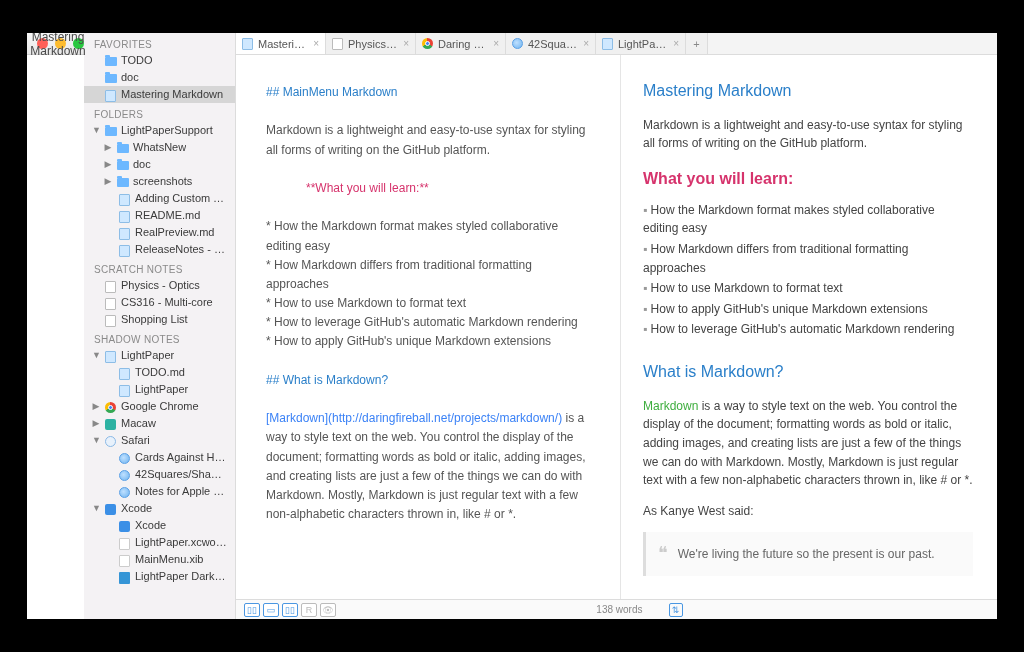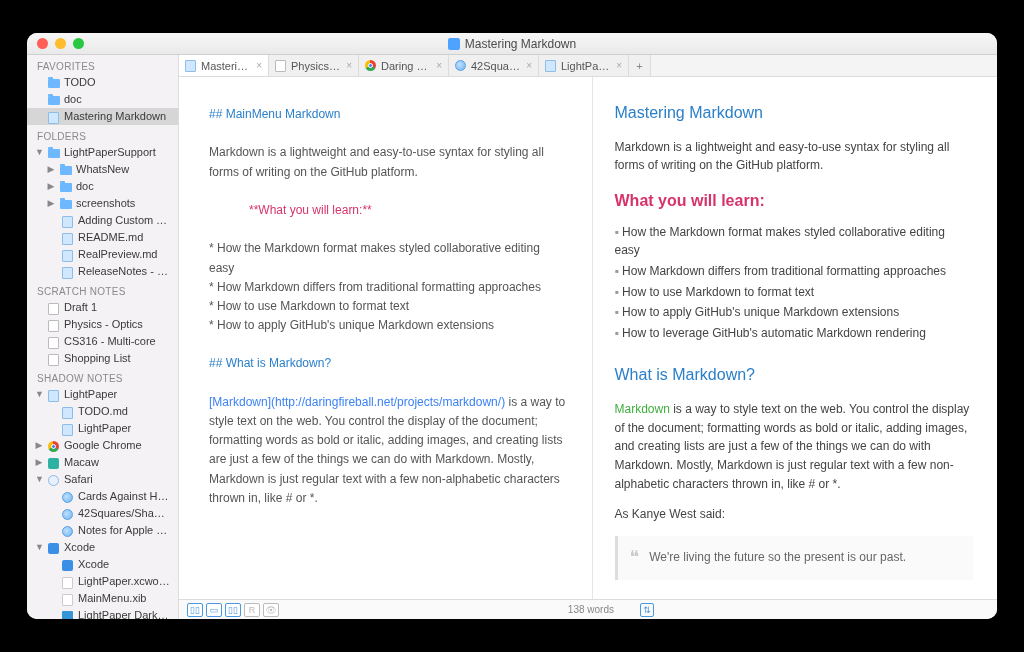--- a/index.html
+++ b/index.html
@@ -1,17 +1,17 @@
 <!DOCTYPE html>
 <html><head>
 <meta charset="utf-8">
 <style>
 * { margin: 0; padding: 0; box-sizing: border-box; font-family: -apple-system, "Helvetica Neue", Arial, sans-serif; }
 body { background: #000; width: 1024px; height: 652px; overflow: hidden; display: flex; align-items: center; justify-content: center; }
-.window { width: 970px; height: 586px; background: #fff; border-radius: 10px; box-shadow: 0 20px 60px rgba(0,0,0,.5); display: flex; flex-direction: column; overflow: hidden; }
+.window { width: 970px; height: 586px; background: #fff; border-radius: 0; box-shadow: 0 20px 60px rgba(0,0,0,.5); display: flex; overflow: hidden; }
 .titlebar { height: 22px; background: linear-gradient(#f7f7f7,#e9e9e9); border-bottom: 1px solid #d0d0d0; display: flex; align-items: center; position: relative; }
 .traffic { display: flex; gap: 7px; padding-left: 10px; }
 .tlight { width: 11px; height: 11px; border-radius: 50%; }
 .tl-r { background: #ff5f57; } .tl-y { background: #febc2e; } .tl-g { background: #28c840; }
 .titlecenter { position: absolute; left: 0; right: 0; text-align: center; font-size: 12px; color: #4a4a4a; display: flex; align-items: center; justify-content: center; gap: 5px; pointer-events: none; }
 .titleicon { width: 12px; height: 12px; background: #4da3ff; border-radius: 2px; }
 .body { flex: 1; display: flex; min-height: 0; }
 .sidebar { width: 152px; background: #f4f2f4; border-right: 1px solid #dcdcdc; overflow-y: auto; font-size: 11px; color: #3a3a3a; padding-bottom: 6px; }
 .sb-head { color: #8a8a8a; font-size: 10px; letter-spacing: .3px; padding: 6px 10px 2px; }
 .sb-row { display: flex; align-items: flex-end; padding: 1px 8px 1px 10px; gap: 4px; line-height: 15px; cursor: default; white-space: nowrap; overflow: hidden; text-overflow: ellipsis; }
@@ -155,26 +155,20 @@
             <span class="i-md"></span>
           </span>
           <span class="lbl">ReleaseNotes - 1.0.md</span>
         </div>
 
       <div class="sb-head">SCRATCH NOTES</div>
       <div class="sb-row ind1">
           <span class="ic">
             <span class="i-doc"></span>
           </span>
-          <span class="lbl">Draft 1</span>
-        </div>
-      <div class="sb-row ind1">
-          <span class="ic">
-            <span class="i-doc"></span>
-          </span>
           <span class="lbl">Physics - Optics</span>
         </div>
       <div class="sb-row ind1">
           <span class="ic">
             <span class="i-doc"></span>
           </span>
           <span class="lbl">CS316 - Multi-core</span>
         </div>
       <div class="sb-row ind1">
           <span class="ic">
@@ -317,20 +311,21 @@
       </div>
 
       <div class="panes">
         <div class="editor">
           <div class="h2">## MainMenu Markdown</div><br>
           <div>Markdown is a lightweight and easy-to-use syntax for styling all forms of writing on the GitHub platform.</div><br>
           <div class="bold">**What you will learn:**</div><br>
           <div>* How the Markdown format makes styled collaborative editing easy</div>
           <div>* How Markdown differs from traditional formatting approaches</div>
           <div>* How to use Markdown to format text</div>
+          <div>* How to leverage GitHub's automatic Markdown rendering</div>
           <div>* How to apply GitHub's unique Markdown extensions</div><br>
           <div class="h2">## What is Markdown?</div><br>
           <div><span class="link">[Markdown](http://daringfireball.net/projects/markdown/)</span><span> is a way to style text on the web. You control the display of the document; formatting words as bold or italic, adding images, and creating lists are just a few of the things we can do with Markdown. Mostly, Markdown is just regular text with a few non-alphabetic characters thrown in, like # or *.</span></div>
         </div>
 
         <div class="preview">
           <h2>Mastering Markdown</h2>
           <p>Markdown is a lightweight and easy-to-use syntax for styling all forms of writing on the GitHub platform.</p>
           <p class="learn">What you will learn:</p>
           <ul>

